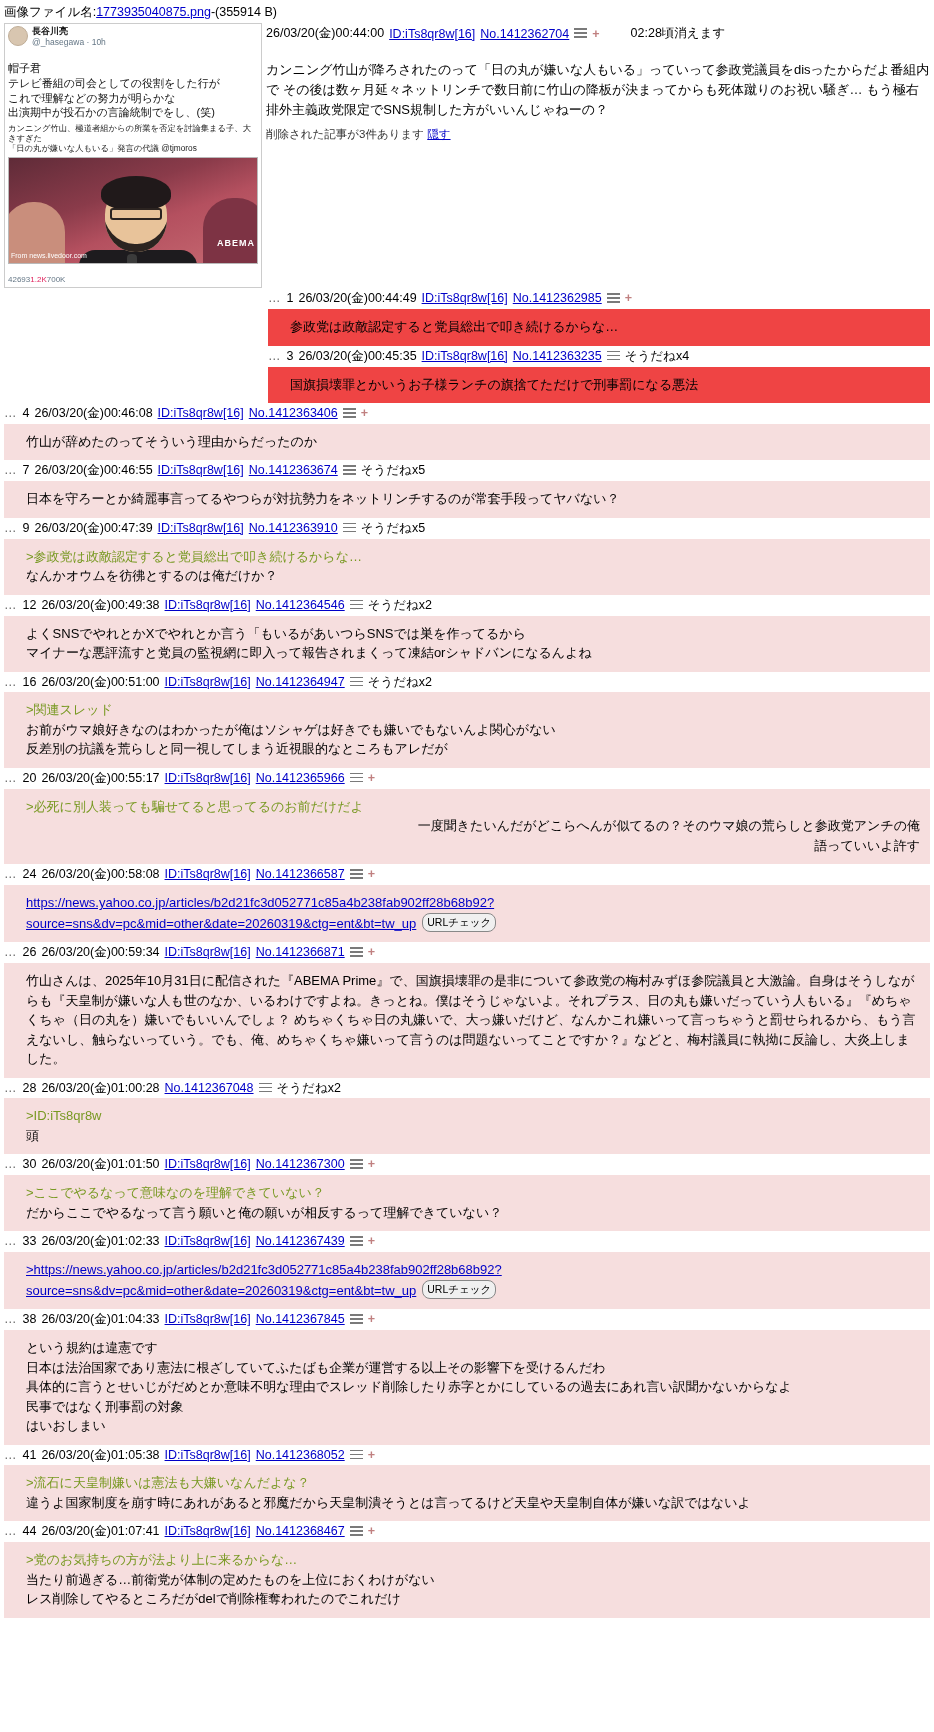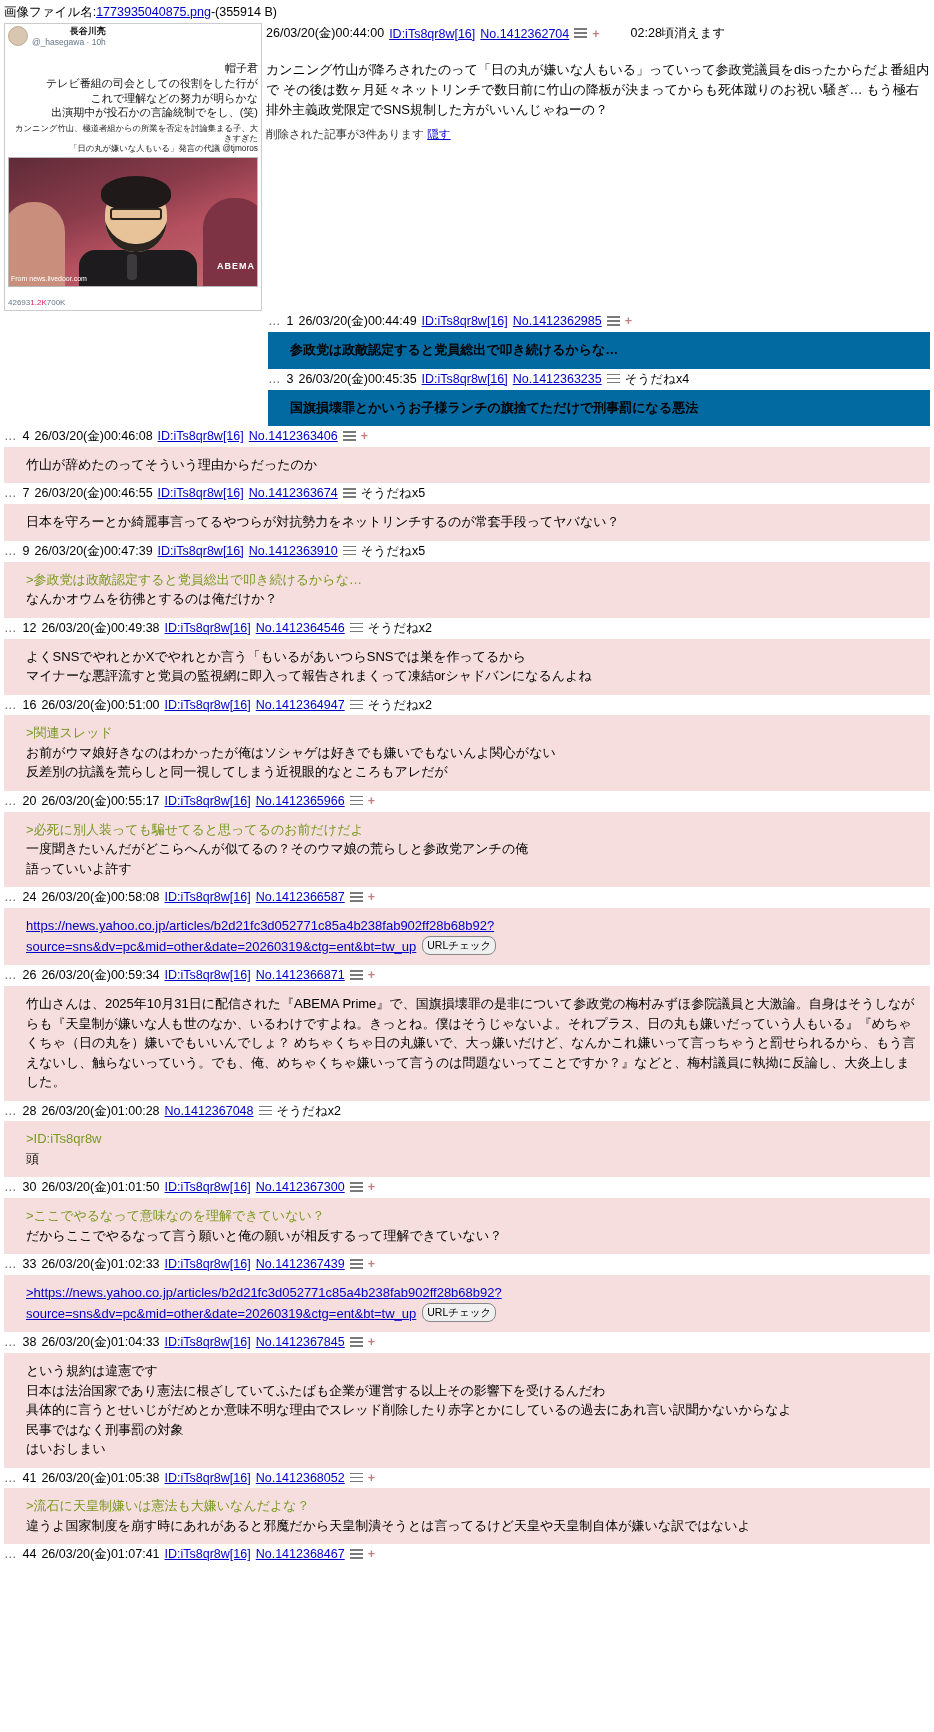--- a/index.html
+++ b/index.html
@@ -35,41 +35,40 @@
   .thumb {
     width: 258px;
     flex: 0 0 258px;
     border: 1px solid #ccc;
     background: #fff;
     font-size: 9px;
     line-height: 1.22;
     padding: 2px 3px 3px 3px;
     color: #111;
     overflow: hidden;
-    text-align: right;
   }
   .tw-head { display: flex; gap: 4px; align-items: flex-start; }
   .tw-avatar {
     width: 20px; height: 20px; border-radius: 50%;
     background: #d8c6b0; flex: 0 0 20px;
     border: 1px solid #c0ae98;
   }
   .tw-names { line-height: 1.25; }
   .tw-name { font-weight: bold; font-size: 9px; }
   .tw-handle { color: #657786; font-size: 8.5px; }
   .tw-body { margin-top: 13px; font-size: 11px; line-height: 1.35; }
   .tw-quote {
     margin-top: 3px;
     font-size: 8.3px;
     color: #222;
   }
   .tw-img {
     margin-top: 3px;
     width: 100%;
-    height: 130px;
+    height: 107px;
     background: linear-gradient(160deg, #5f2b38 0%, #8a3b4a 38%, #b4505f 60%, #c76a72 100%);
     position: relative;
     overflow: hidden;
     border: 1px solid #b9b9b9;
   }
   .tw-img .head {
     position: absolute;
     left: 96px; top: 26px;
     width: 62px; height: 68px;
     border-radius: 45% 45% 48% 48%;
@@ -192,21 +191,21 @@
     border: 1px solid #888;
     background: #f0f0f0;
     font-size: 10.5px;
     padding: 1px 4px;
     margin-left: 6px;
     vertical-align: 2px;
     border-radius: 8px;
     color: #000;
   }
   .indent-1 { margin-left: 264px; }
-  .indent-1 .bodybox { background: #0369a1; font-weight: bold; }
+  .indent-1 .bodybox { background: #ef4444; }
   .timer { color: #000; margin-left: 26px; }
 </style>
 </head>
 <body>
 
 <div class="filebar">
   <span>画像ファイル名:</span><a href="#">1773935040875.png</a><span>-(355914 B)</span>
 </div>
 
 <div class="top-wrap">
@@ -393,21 +392,21 @@
         <span class="date">26/03/20(金)00:55:17</span>
         <span class="uid"><a href="#">ID:iTs8qr8w[16]</a></span>
         <span class="nolink"><a href="#">No.1412365966</a></span>
         <span class="menu-icon">
           <i></i>
           <i></i>
           <i></i>
         </span>
         <span class="plus">+</span>
       </div>
-      <div class="bodybox"><div class="quote">&gt;必死に別人装っても騙せてると思ってるのお前だけだよ</div><div style="white-space: pre-wrap;">一度聞きたいんだがどこらへんが似てるの？そのウマ娘の荒らしと参政党アンチの俺
+      <div class="bodybox"><div class="quote">&gt;必死に別人装っても騙せてると思ってるのお前だけだよ</div><div style="white-space: pre-wrap; text-align: right;">一度聞きたいんだがどこらへんが似てるの？そのウマ娘の荒らしと参政党アンチの俺
 語っていいよ許す</div></div>
     </div>
     <div class="post">
       <div class="post-head">
         <span class="dots">…</span>
         <span class="resnum">24</span>
         <span class="date">26/03/20(金)00:58:08</span>
         <span class="uid"><a href="#">ID:iTs8qr8w[16]</a></span>
         <span class="nolink"><a href="#">No.1412366587</a></span>
         <span class="menu-icon">
@@ -525,14 +524,16 @@
         <span class="date">26/03/20(金)01:07:41</span>
         <span class="uid"><a href="#">ID:iTs8qr8w[16]</a></span>
         <span class="nolink"><a href="#">No.1412368467</a></span>
         <span class="menu-icon">
           <i></i>
           <i></i>
           <i></i>
         </span>
         <span class="plus">+</span>
       </div>
+      <div class="bodybox"><div class="quote">&gt;党のお気持ちの方が法より上に来るからな…</div><div style="white-space: pre-wrap;">当たり前過ぎる…前衛党が体制の定めたものを上位におくわけがない
+レス削除してやるところだがdelで削除権奪われたのでこれだけ</div></div>
     </div>
   </div>
 
 </body></html>

